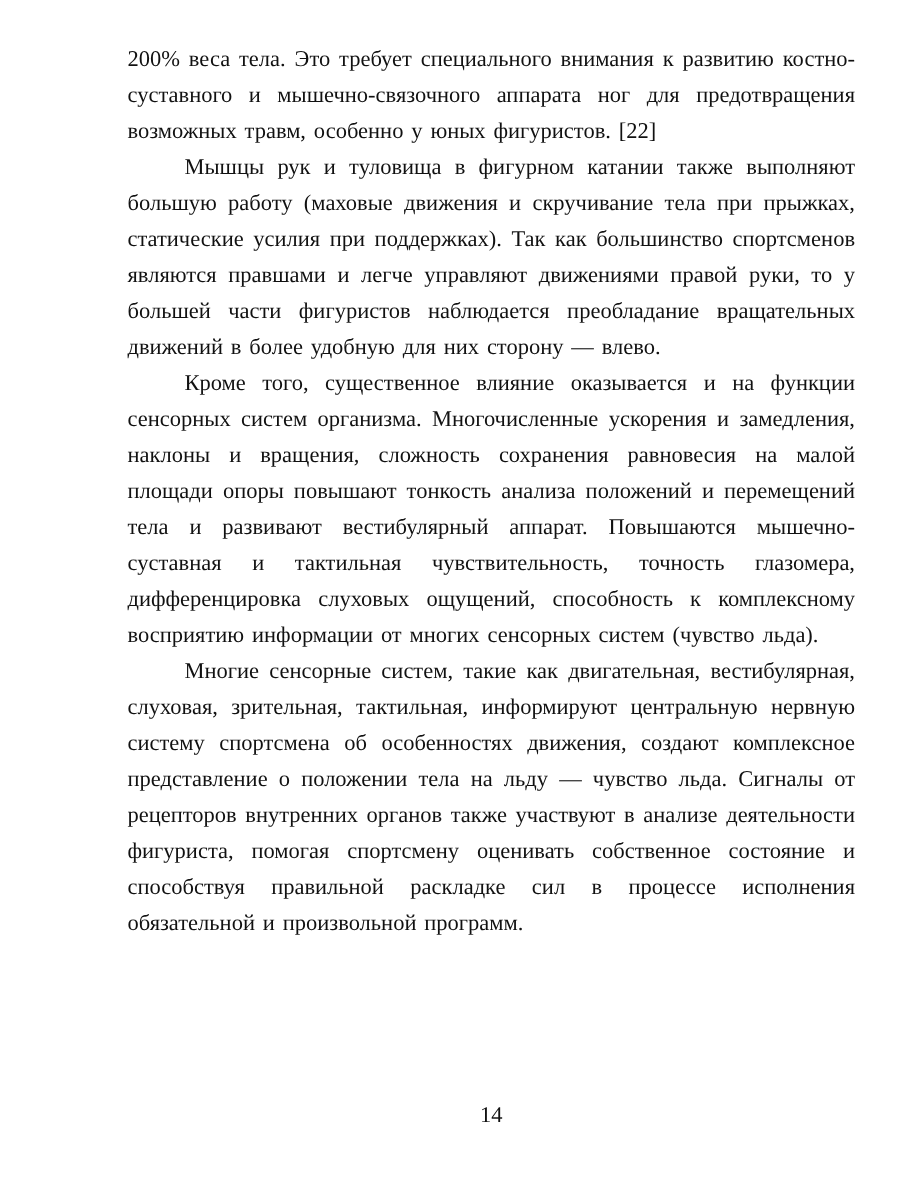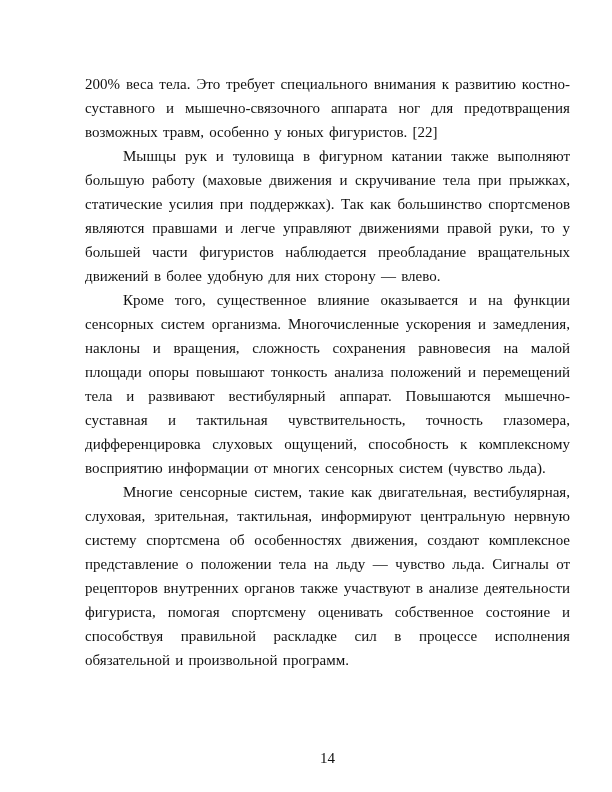--- a/index.html
+++ b/index.html
@@ -6,21 +6,21 @@
     margin: 0;
     padding: 0;
     background: #ffffff;
   }
   .page {
     position: relative;
     width: 612px;
     height: 792px;
     background: #ffffff;
     box-sizing: border-box;
-    padding: 72px 42px 0 85px;
+    padding: 28px 42px 0 85px;
     font-family: "Liberation Serif", "DejaVu Serif", serif;
     color: #111111;
     overflow: hidden;
   }
   .text-body {
     width: 100%;
   }
   .para {
     margin: 0;
     font-size: 15px;
@@ -30,21 +30,21 @@
     word-spacing: 1.5px;
   }
   .para.no-indent {
     text-indent: 0;
   }
   .para.justify-last {
     text-align-last: justify;
   }
   .page-number {
     position: absolute;
-    bottom: 24px;
+    bottom: 38px;
     left: 85px;
     right: 42px;
     text-align: center;
     font-size: 15px;
     line-height: 20px;
   }
 </style>
 </head>
 <body>
 

